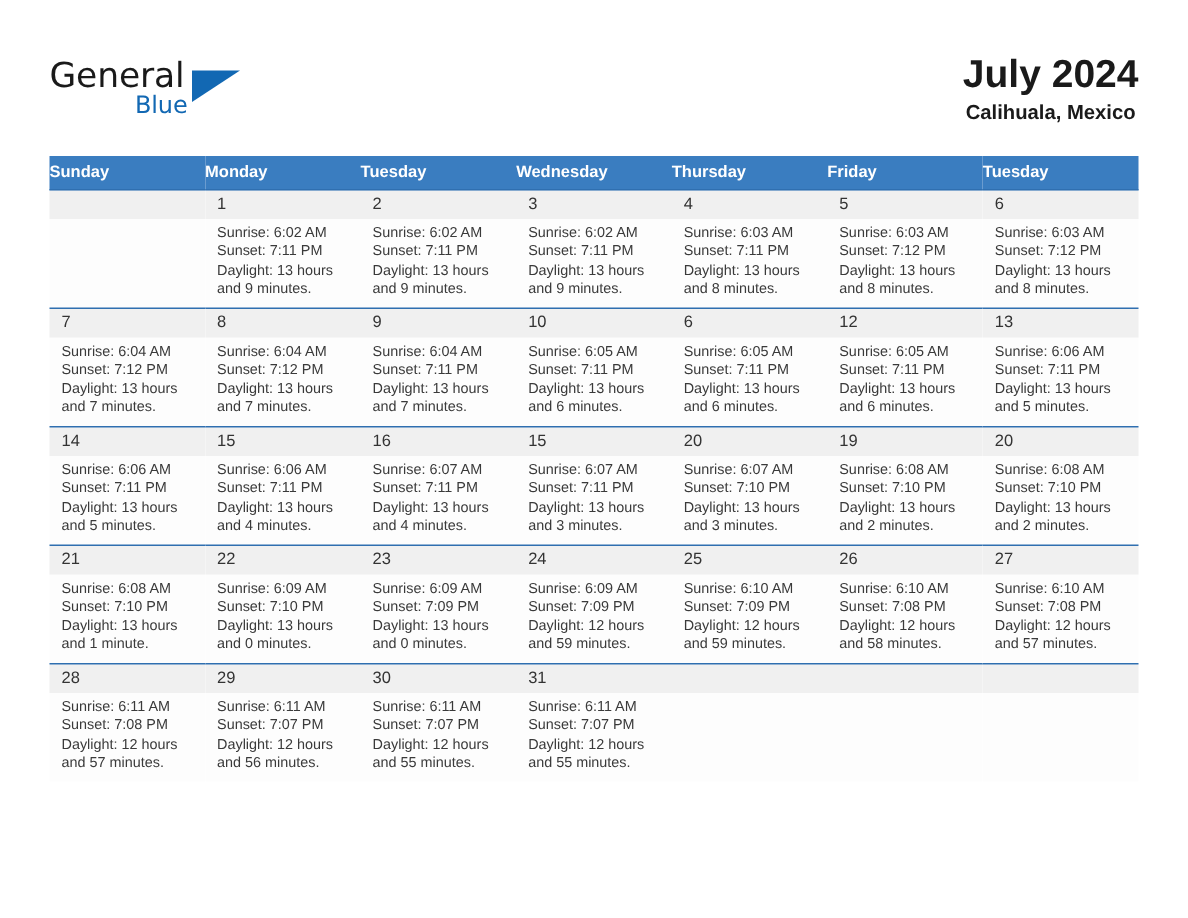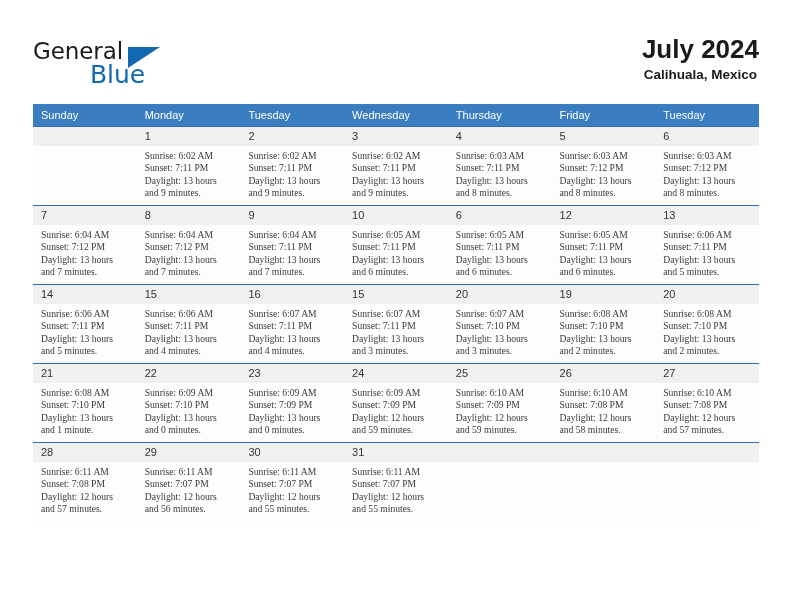--- a/index.html
+++ b/index.html
@@ -41,21 +41,21 @@
     top: 0;
     font-size: 23px;
     color: #1a1a1a;
     letter-spacing: -0.1px;
     font-family: "DejaVu Sans", sans-serif;
   }
   .logo-blue {
     position: absolute;
     left: 57px;
     top: 22px;
-    font-size: 25px;
+    font-size: 16px;
     color: #1268b3;
     letter-spacing: -0.1px;
     font-family: "DejaVu Sans", sans-serif;
   }
   .logo-tri {
     position: absolute;
     left: 95px;
     top: 9px;
     width: 0;
     height: 0;
@@ -93,23 +93,23 @@
   }
   table.cal {
     width: 726px;
     border-collapse: collapse;
     table-layout: fixed;
   }
   table.cal th {
     background: #3a7dc0;
     color: #ffffff;
     font-size: 11px;
-    font-weight: normal;
+    font-weight: bold;
     text-align: left;
-    padding: 5px 0 5px 8px;
+    padding: 5px 0 5px 0;
     height: 12px;
     border: none;
   }
   td.daycell {
     vertical-align: top;
     padding: 0;
     border: none;
     border-top: 1.3px solid #2f6fb0;
     height: 78px;
     background: #fdfdfd;
@@ -127,21 +127,20 @@
     box-sizing: border-box;
   }
   .daynum-band.blank {
     color: transparent;
   }
   .cell-body {
     padding: 4px 6px 0 8px;
     font-size: 9.6px;
     line-height: 12.4px;
     color: #3a3a3a;
-    font-family: Liberation Serif, serif;
   }
   .cell-body div {
     white-space: nowrap;
   }
 </style>
 </head>
 <body>
 
 <div class="page">
 

